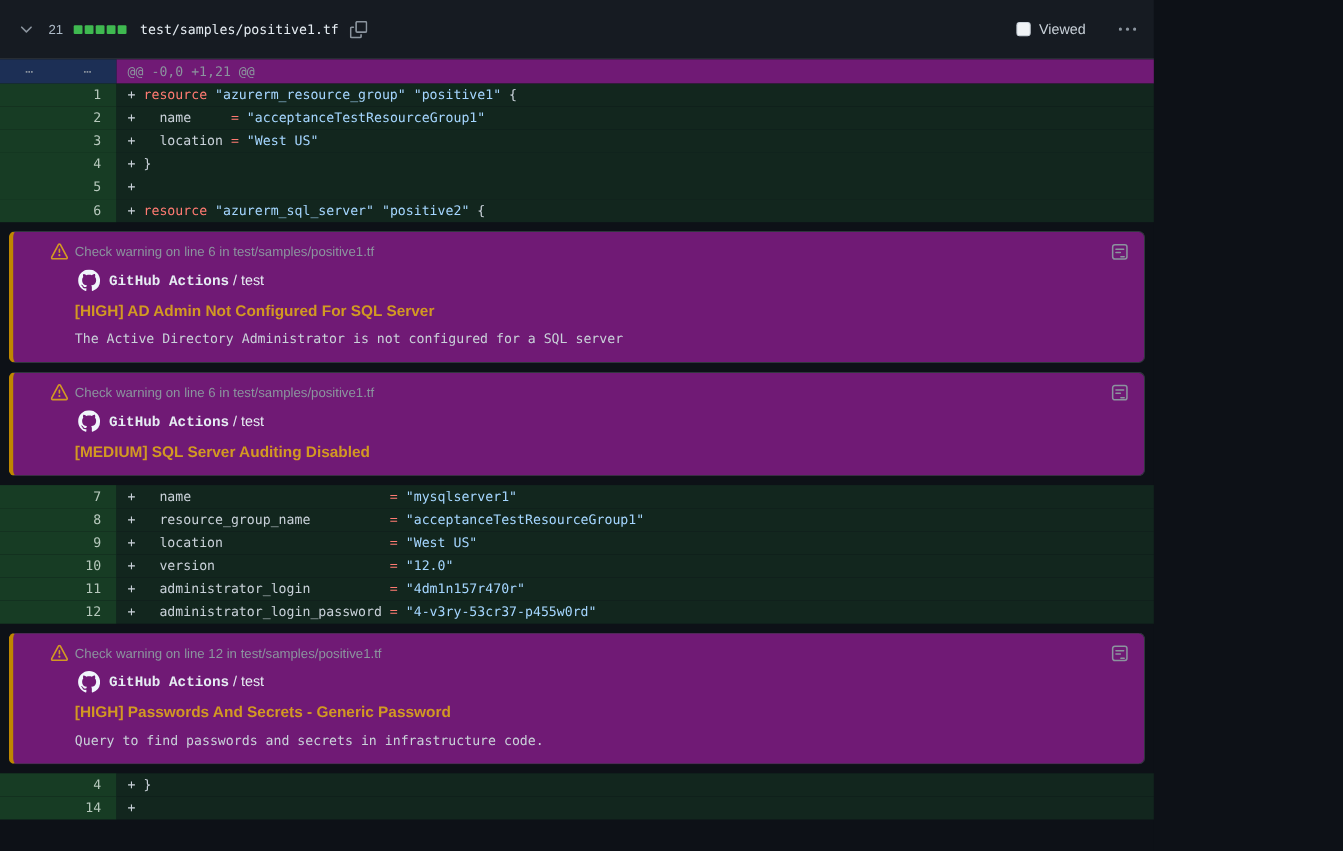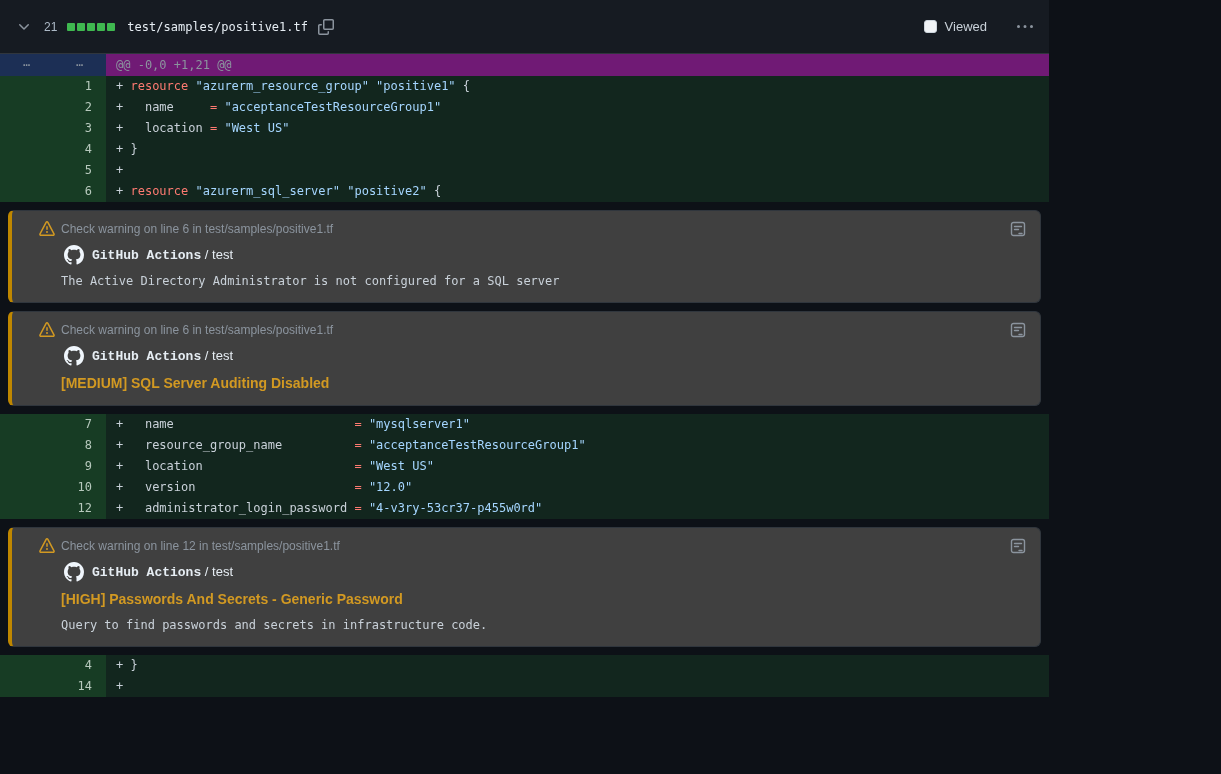--- a/index.html
+++ b/index.html
@@ -38,23 +38,23 @@
 
   .row-add .gutter { background:#173c24; color:#b7c9bd; }
   .row-add .code { background:#12261e; color:#c9d1d9; }
   .tok-k { color:#ff7b72; }
   .tok-s { color:#a5d6ff; }
   .tok-p { color:#c9d1d9; }
   .sign  { color:#c9d1d9; }
 
   
   .annotations { padding:8px; display:flex; flex-direction:column; gap:8px; }
-  .annotation { position:relative; background:#404040; border:1px solid #30363d;
+  .annotation { position:relative; background:#701a75; border:1px solid #30363d;
                 border-left:4px solid #bf8700; border-radius:6px;
-                padding:10px 16px 12px 9px; }
+                padding:10px 16px 12px 16px; }
   .ann-ref { display:flex; align-items:center; gap:6px; padding-left:18px;
              height:16px; color:#8b949e; font-size:12px; }
   .ann-warn-icon svg, .gh-logo svg, .ann-action svg { display:block; }
   .ann-source { display:flex; align-items:center; gap:8px; padding-left:43px;
                 margin-top:8px; height:20px; color:#e6edf3; font-size:13px; }
   .ann-source strong { font-weight:700;font-family:Liberation Mono, monospace; }
   .ann-title { padding-left:40px; margin-top:9px; height:18px;
                color:#d29922; font-size:14px; font-weight:700; }
   .ann-msg { padding-left:40px; margin-top:9px; height:16px; color:#c9d1d9;
              font-family:"DejaVu Sans Mono","Liberation Mono",monospace; font-size:12px; }
@@ -147,20 +147,21 @@
             <span class="ann-ref-text">Check warning on line 6 in test/samples/positive1.tf</span>
           </div>
           <div class="ann-source">
             <span class="gh-logo">
               <svg width="20" height="20" viewBox="0 0 16 16">
                 <path fill="#f0f6fc" d="M8 0C3.58 0 0 3.58 0 8c0 3.54 2.29 6.53 5.47 7.59.4.07.55-.17.55-.38 0-.19-.01-.82-.01-1.49-2.01.37-2.53-.49-2.69-.94-.09-.23-.48-.94-.82-1.13-.28-.15-.68-.52-.01-.53.63-.01 1.08.58 1.23.82.72 1.21 1.87.87 2.33.66.07-.52.28-.87.51-1.07-1.78-.2-3.64-.89-3.64-3.95 0-.87.31-1.59.82-2.15-.08-.2-.36-1.02.08-2.12 0 0 .67-.21 2.2.82.64-.18 1.32-.27 2-.27s1.36.09 2 .27c1.53-1.04 2.2-.82 2.2-.82.44 1.1.16 1.92.08 2.12.51.56.82 1.27.82 2.15 0 3.07-1.87 3.75-3.65 3.95.29.25.54.73.54 1.48 0 1.07-.01 1.93-.01 2.2 0 .21.15.46.55.38A8.01 8.01 0 0 0 16 8c0-4.42-3.58-8-8-8Z"></path>
               </svg>
             </span>
             <span class="ann-source-text"><strong>GitHub Actions</strong><span> / test</span></span>
           </div>
+          <div class="ann-title">[HIGH] AD Admin Not Configured For SQL Server</div>
           <div class="ann-msg">The Active Directory Administrator is not configured for a SQL server</div>
           <span class="ann-action"><span><svg width="16" height="16" viewBox="0 0 16 16">
                 <rect x="1.5" y="1.5" width="13" height="13" rx="2" fill="none" stroke="#8b949e" stroke-width="1.4"></rect>
                 <path d="M4.5 5.5h7M4.5 8.5h4" stroke="#8b949e" stroke-width="1.4" stroke-linecap="round" fill="none"></path>
                 <path d="M9 12.5h3" stroke="#8b949e" stroke-width="1.4" stroke-linecap="round" fill="none"></path>
               </svg></span></span>
         </div>
         <div class="annotation">
           <div class="ann-ref">
             <span class="ann-warn-icon">
@@ -194,20 +195,24 @@
         <div class="gutter">8</div>
         <div class="code"><span class="sign">+ </span><span class="tok-p">  resource_group_name          </span><span class="tok-k">=</span><span class="tok-p"> </span><span class="tok-s">"acceptanceTestResourceGroup1"</span></div>
       </div>
       <div class="diff-row row-add">
         <div class="gutter">9</div>
         <div class="code"><span class="sign">+ </span><span class="tok-p">  location                     </span><span class="tok-k">=</span><span class="tok-p"> </span><span class="tok-s">"West US"</span></div>
       </div>
       <div class="diff-row row-add">
         <div class="gutter">10</div>
         <div class="code"><span class="sign">+ </span><span class="tok-p">  version                      </span><span class="tok-k">=</span><span class="tok-p"> </span><span class="tok-s">"12.0"</span></div>
+      </div>
+      <div class="diff-row row-add">
+        <div class="gutter">11</div>
+        <div class="code"><span class="sign">+ </span><span class="tok-p">  administrator_login          </span><span class="tok-k">=</span><span class="tok-p"> </span><span class="tok-s">"4dm1n157r470r"</span></div>
       </div>
       <div class="diff-row row-add">
         <div class="gutter">12</div>
         <div class="code"><span class="sign">+ </span><span class="tok-p">  administrator_login_password </span><span class="tok-k">=</span><span class="tok-p"> </span><span class="tok-s">"4-v3ry-53cr37-p455w0rd"</span></div>
       </div>
       <div class="annotations">
         <div class="annotation">
           <div class="ann-ref">
             <span class="ann-warn-icon">
               <svg width="16" height="16" viewBox="0 0 16 16">

